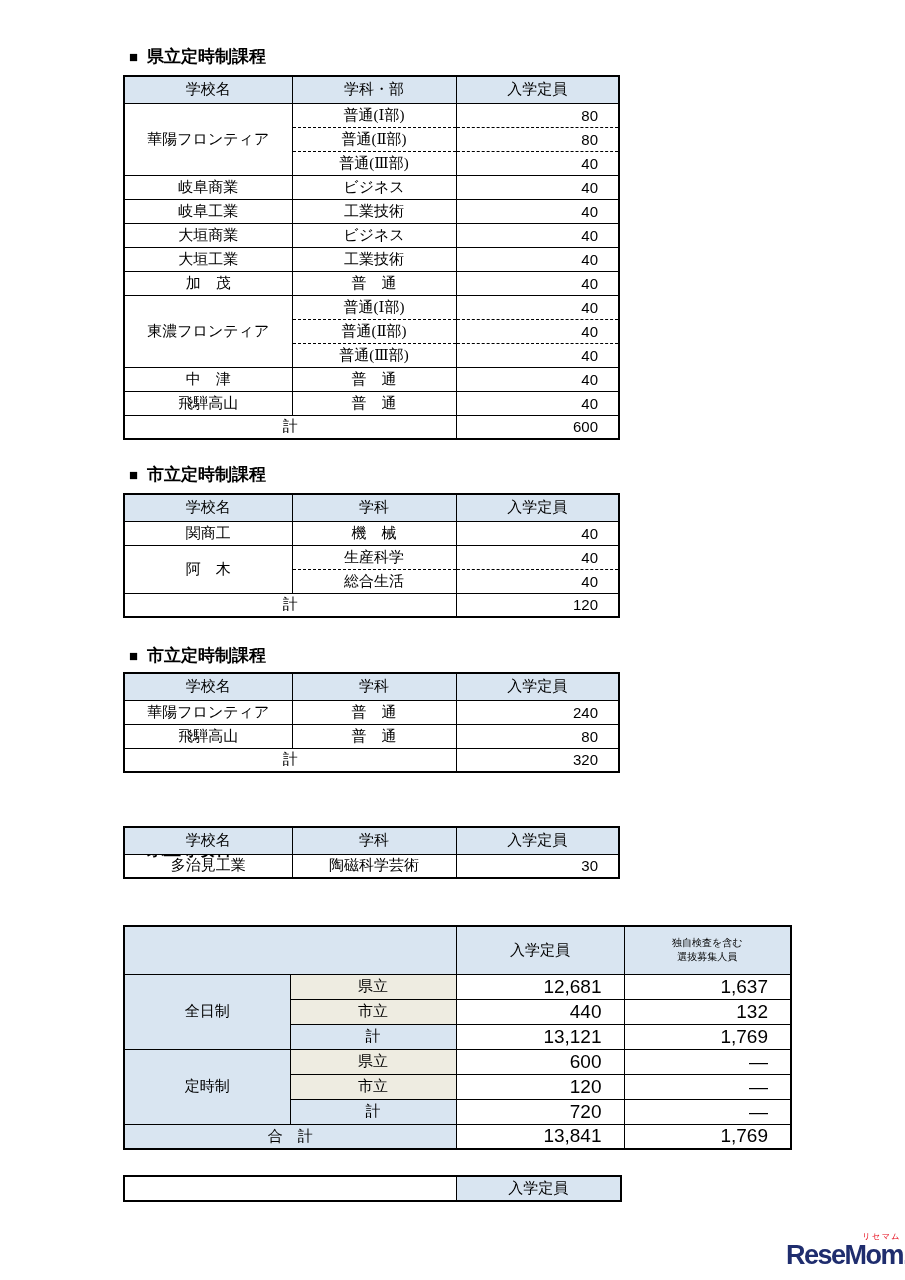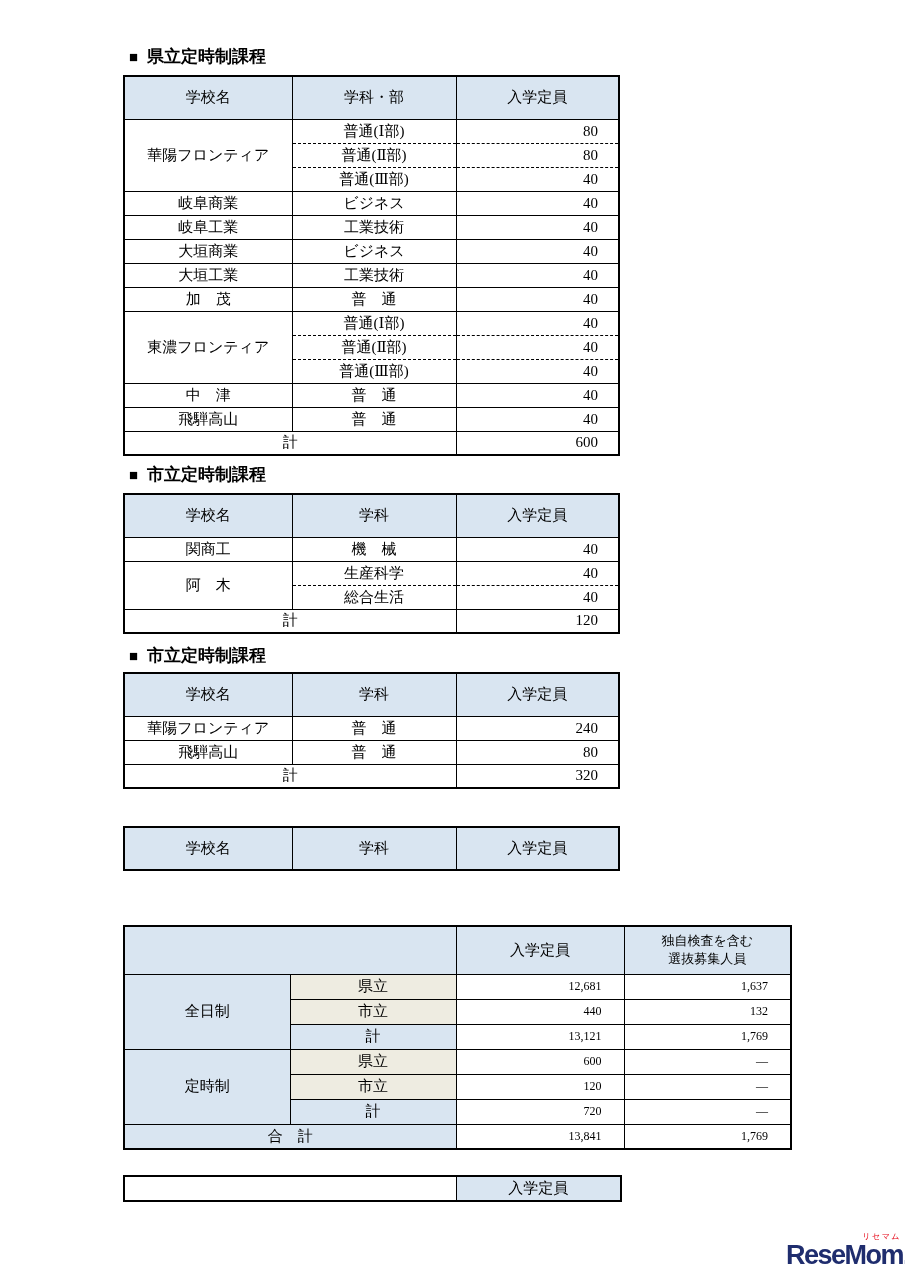--- a/index.html
+++ b/index.html
@@ -23,31 +23,31 @@
   }
   .tbl td {
     border-left:1px solid var(--border_color,#000000);
     border-right:1px solid var(--border_color,#000000);
     border-top:1px solid var(--border_color,#000000);
     border-bottom:none;
     height:24px; font-size:15px; text-align:center; vertical-align:middle;
     padding:0 2px; white-space:nowrap; overflow:hidden;
   }
   .tbl tr.hd td {
-    background:var(--header_bg,#d9e5f1); height:43px;
+    background:var(--header_bg,#d9e5f1); height:27px;
     font-family:"Liberation Sans","DejaVu Sans",sans-serif;
   }
   .tbl tr.dashed td { border-top:1px dashed var(--border_color,#000000); }
-  .tbl td.num { text-align:right; padding-right:20px; font-family:Liberation Serif, serif; }
+  .tbl td.num { text-align:right; padding-right:20px; font-family:Liberation Sans, sans-serif; }
   .blue  { background:var(--header_bg,#d9e5f1); }
   .beige { background:var(--sub_bg,#eeece1); }
   .sum td  { height:25px; font-family:Liberation Serif, serif; }
   .sum tr.hd td { height:48px; }
-  .sum td.hd2 { font-size:13px; line-height:1.4; }
-  .sum td.num { padding-right:22px; font-size:12px; }
+  .sum td.hd2 { font-size:10px; line-height:1.4; }
+  .sum td.num { padding-right:22px; font-size:19px; }
   .sum2 td { height:27px; font-family:"Liberation Sans","DejaVu Sans",sans-serif; }
   .sum2 tr.hd6 td { height:25px; }
   .sum2 td.num { font-size:15.5px; }
   .logo { position:absolute; left:786px; top:1233px; width:117px; text-align:right; }
   .logo-kana {
     font-family:"Liberation Sans","DejaVu Sans",sans-serif;
     font-size:8px; font-weight:normal; letter-spacing:1.5px; line-height:1;
     color:var(--logo_red,#e60012); padding-right:2px;
   }
   .logo-text {
@@ -214,20 +214,25 @@
       <col style="width:168px">
       <col style="width:164px">
       <col style="width:163px">
     </colgroup>
 <tbody>
 <tr class="hd">
   <td>学校名</td>
   <td>学科</td>
   <td>入学定員</td>
 </tr>
+<tr>
+  <td>多治見工業</td>
+  <td>陶磁科学芸術</td>
+  <td class="num">30</td>
+</tr>
 </tbody>
 </table>
 
 <table class="tbl sum" style="left:123px; top:925px; width:667px;">
 <colgroup>
       <col style="width:166px">
       <col style="width:166px">
       <col style="width:168px">
       <col style="width:167px">
     </colgroup>

